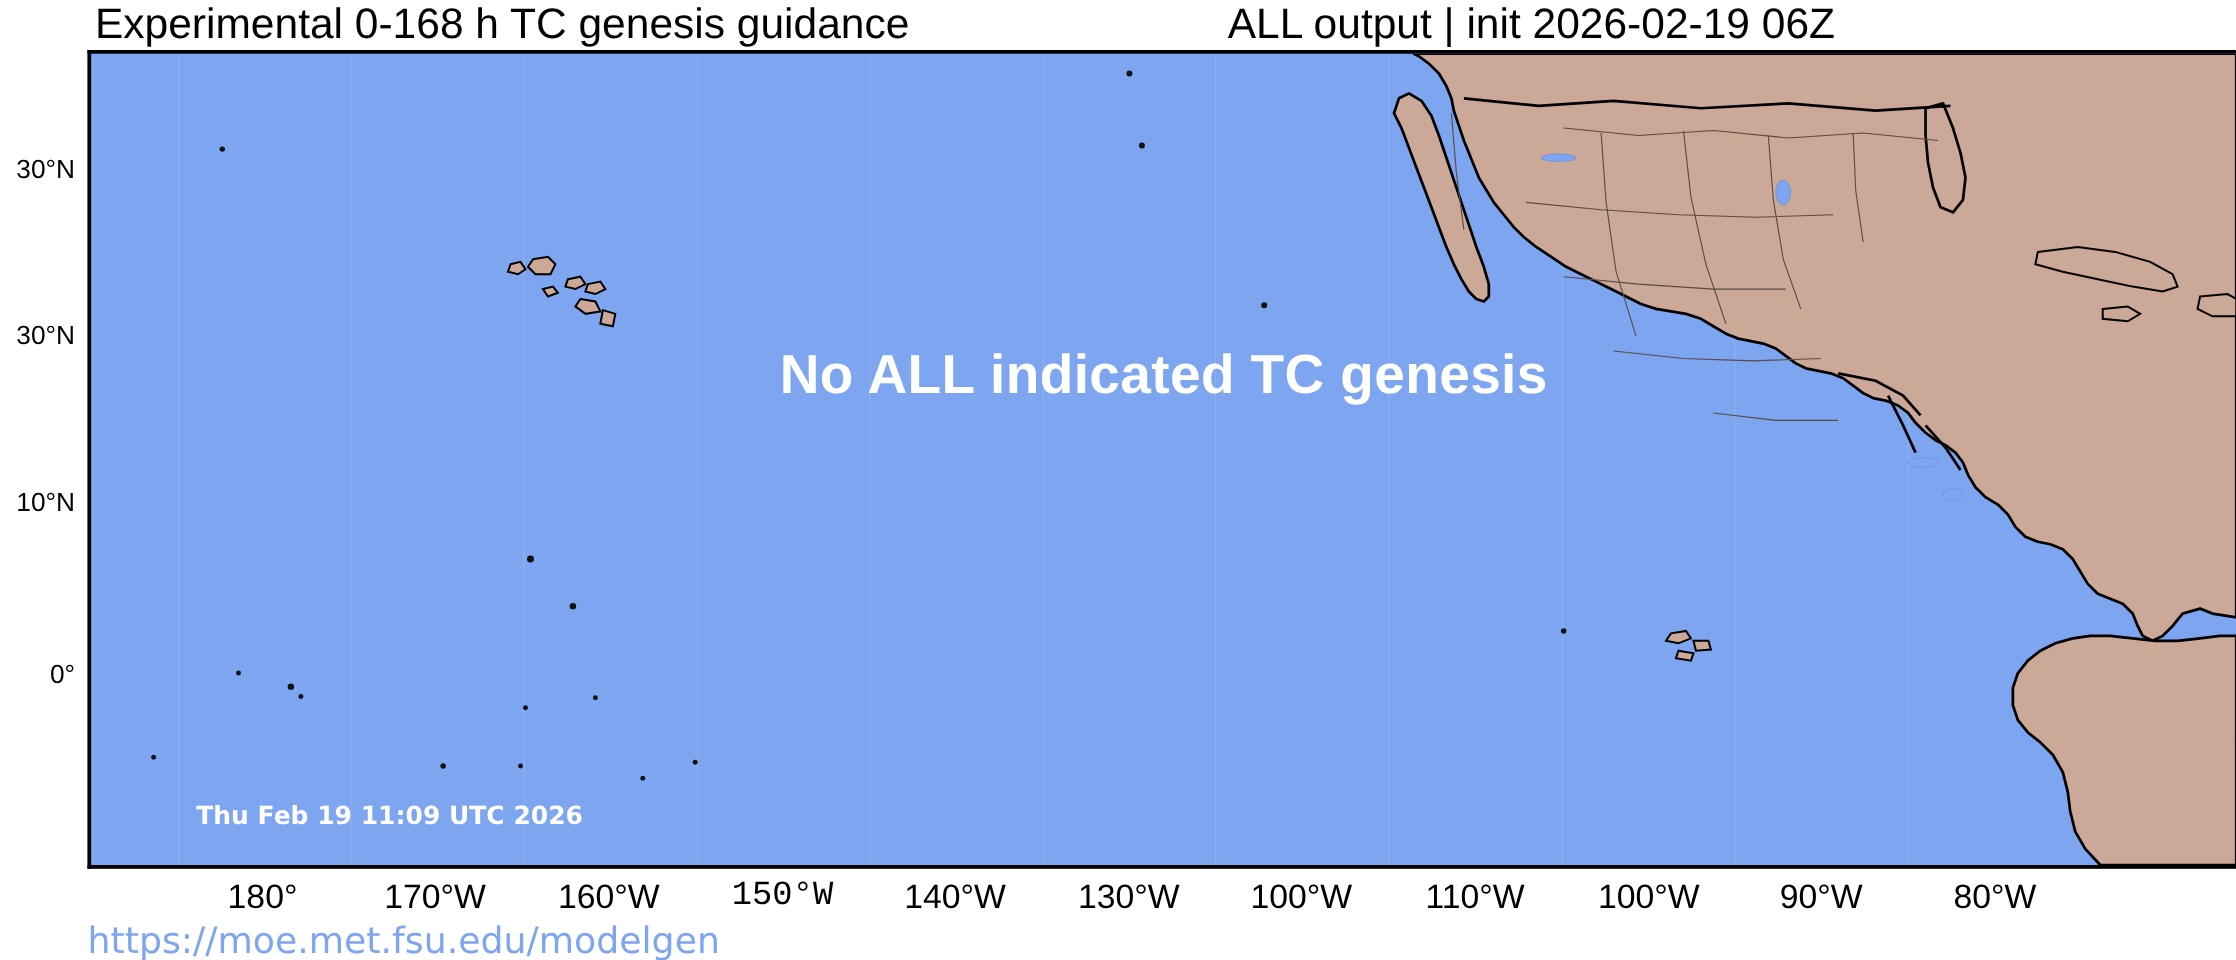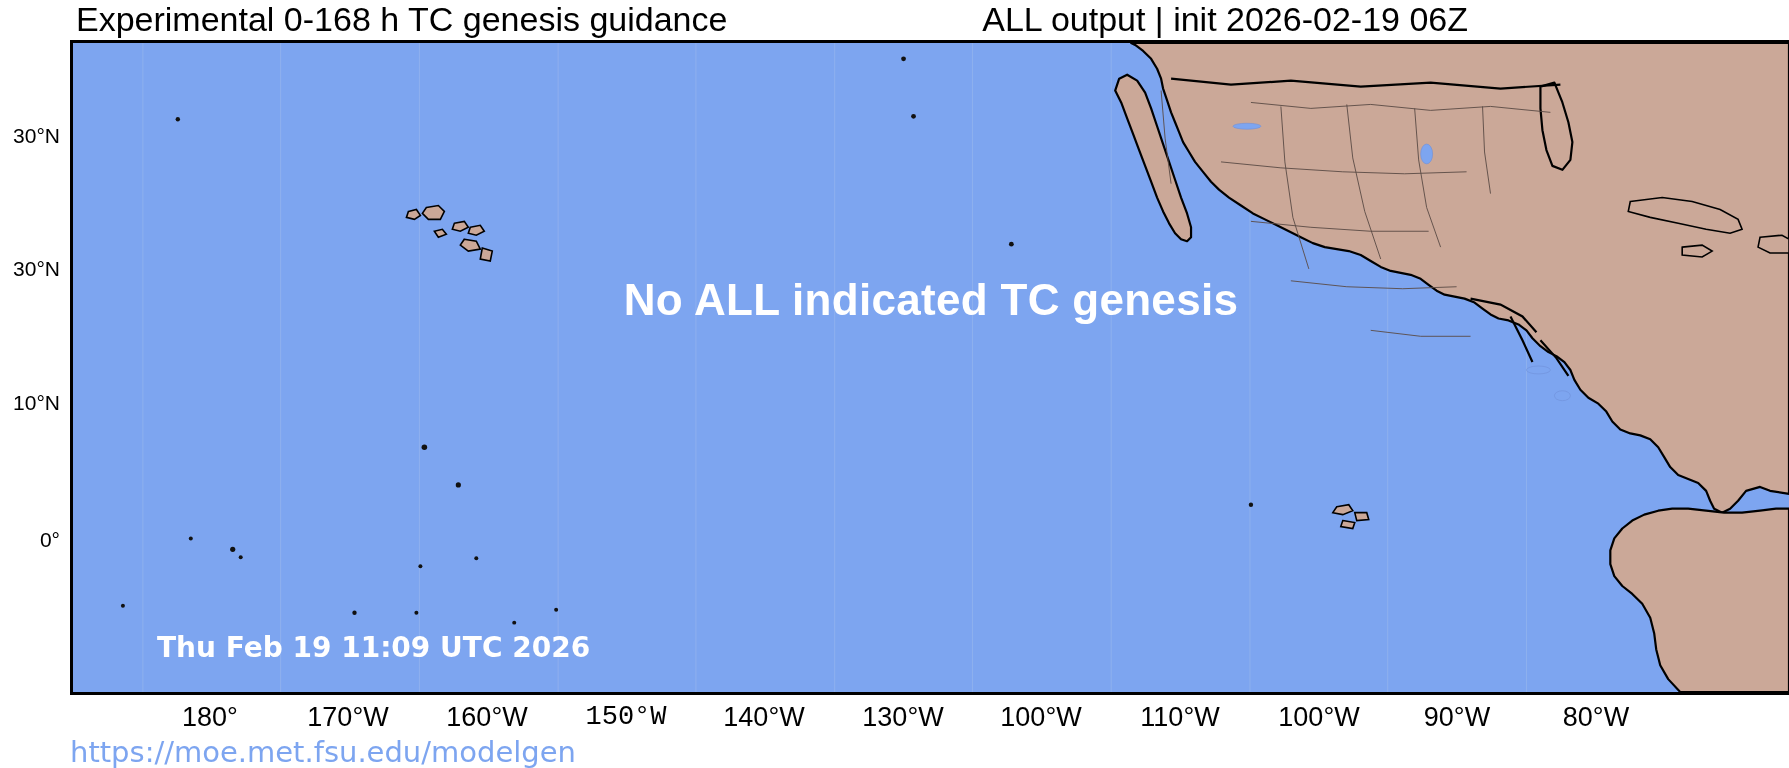--- a/index.html
+++ b/index.html
@@ -86,21 +86,21 @@
     letter-spacing: 0.3px;
     white-space: nowrap;
   }
 
   
   #stamp {
     position: absolute;
     left: 84px;
     bottom: 28px;
     font-family: "DejaVu Sans", sans-serif;
-    font-size: 28px;
+    font-size: 20px;
     font-weight: bold;
     color: #ffffff;
     white-space: nowrap;
   }
 
   
   .xtick {
     position: absolute;
     top: 702px;
     transform: translateX(-50%);

